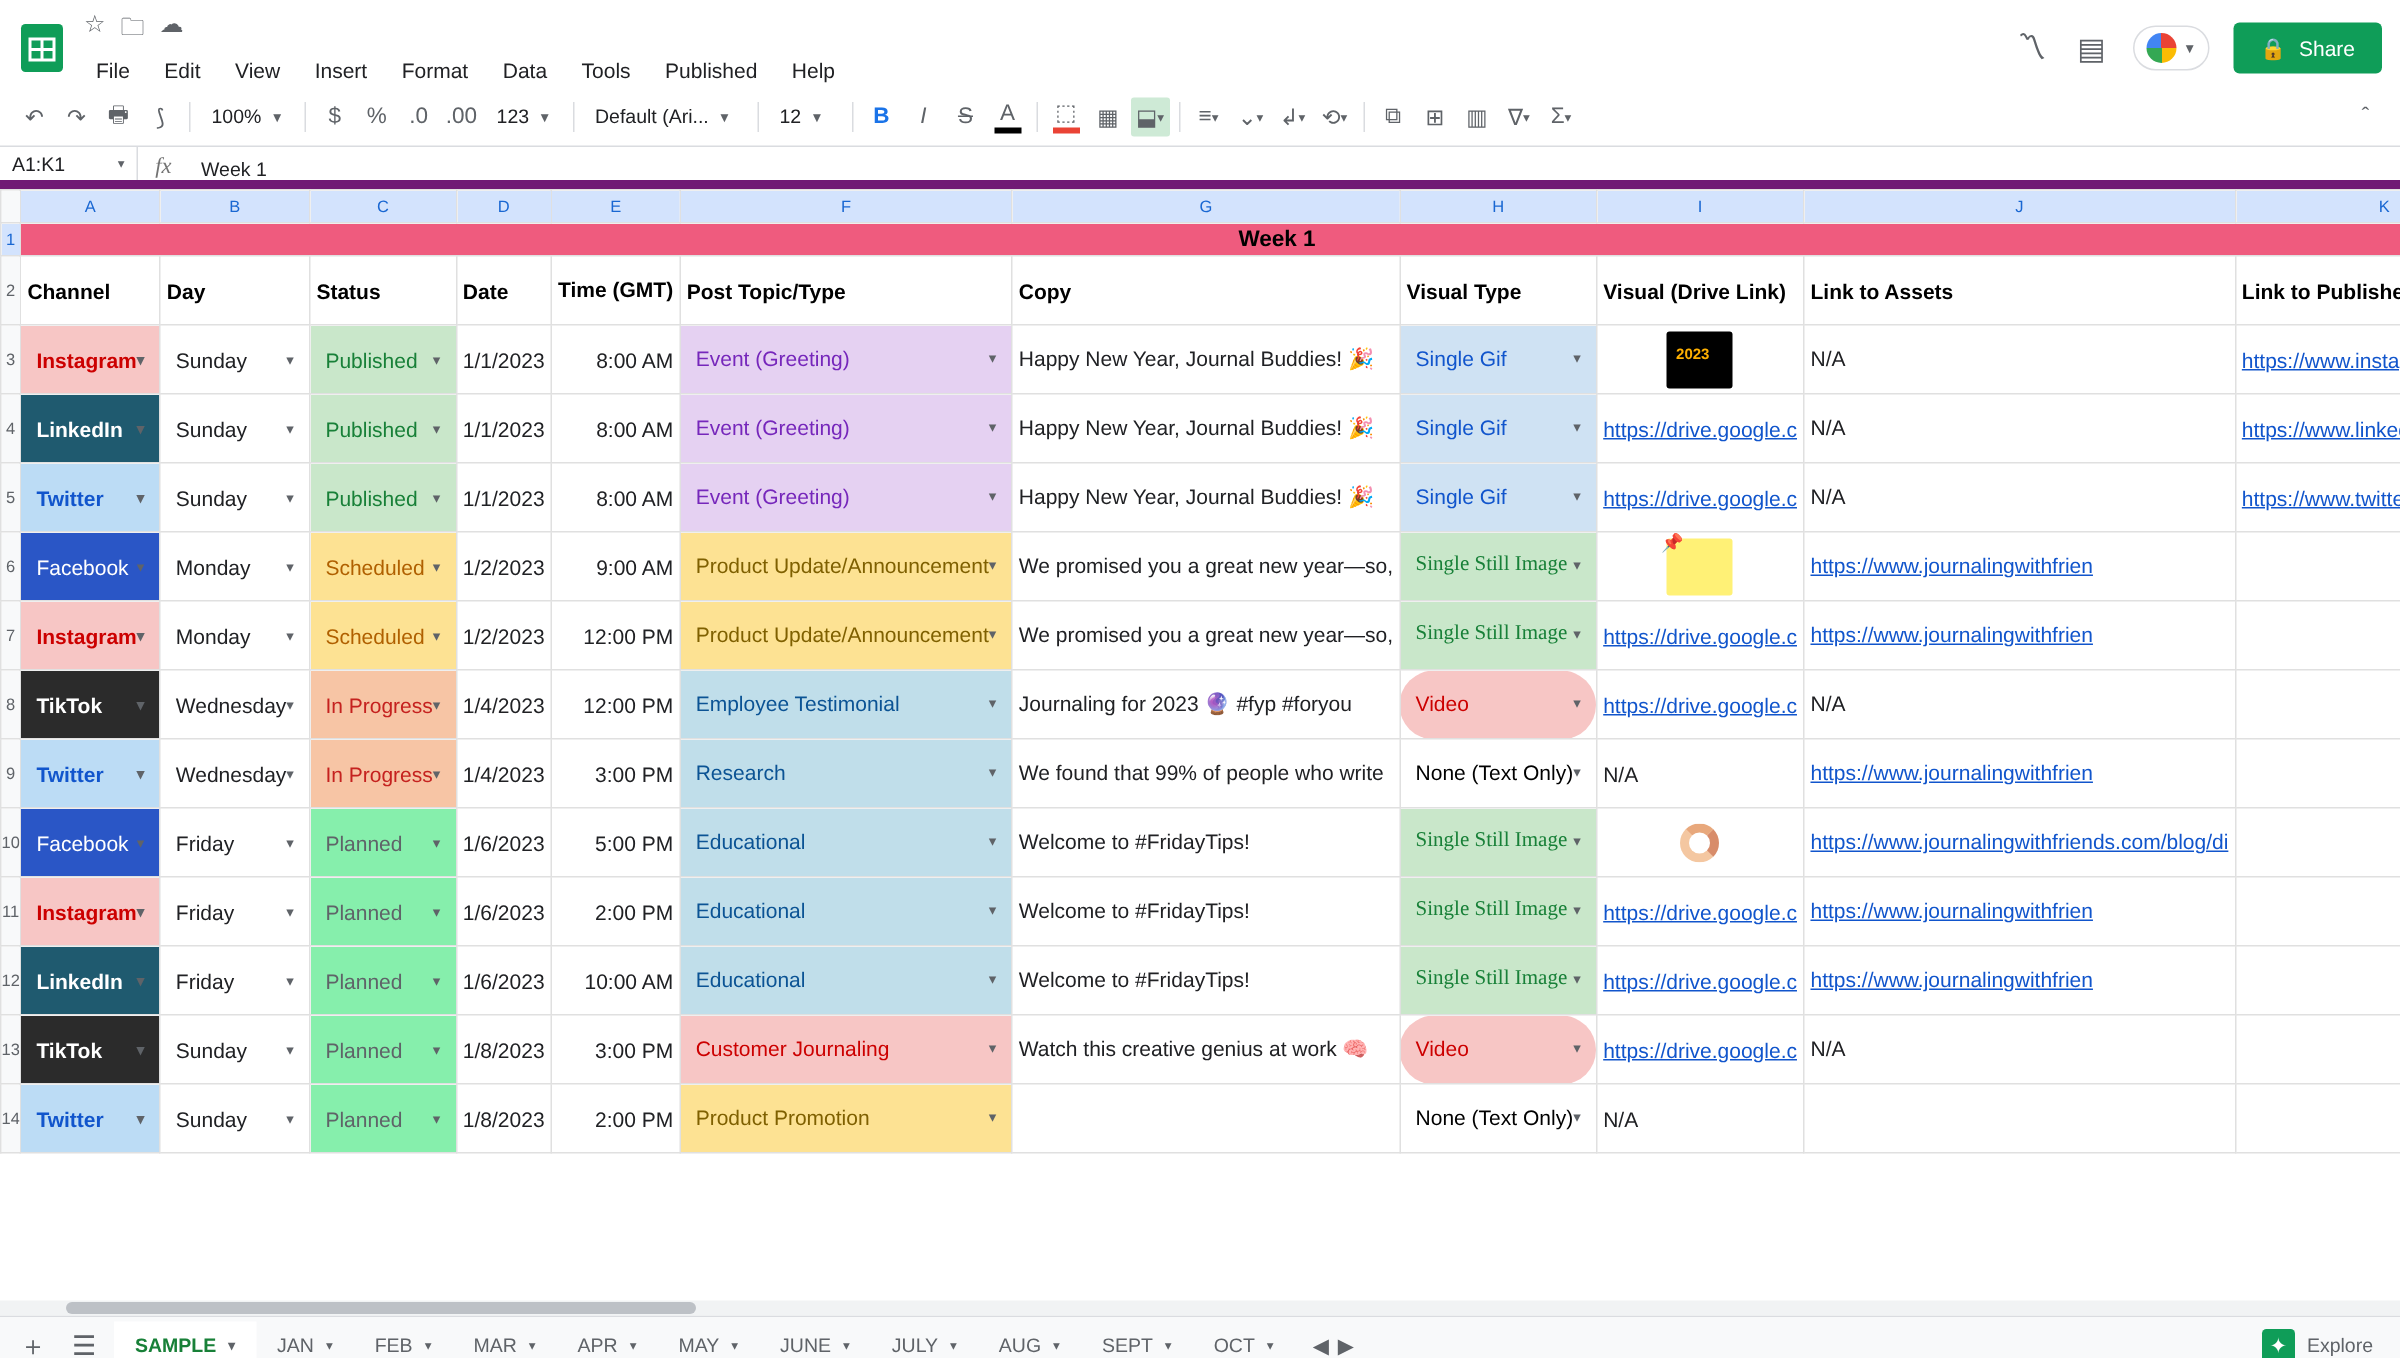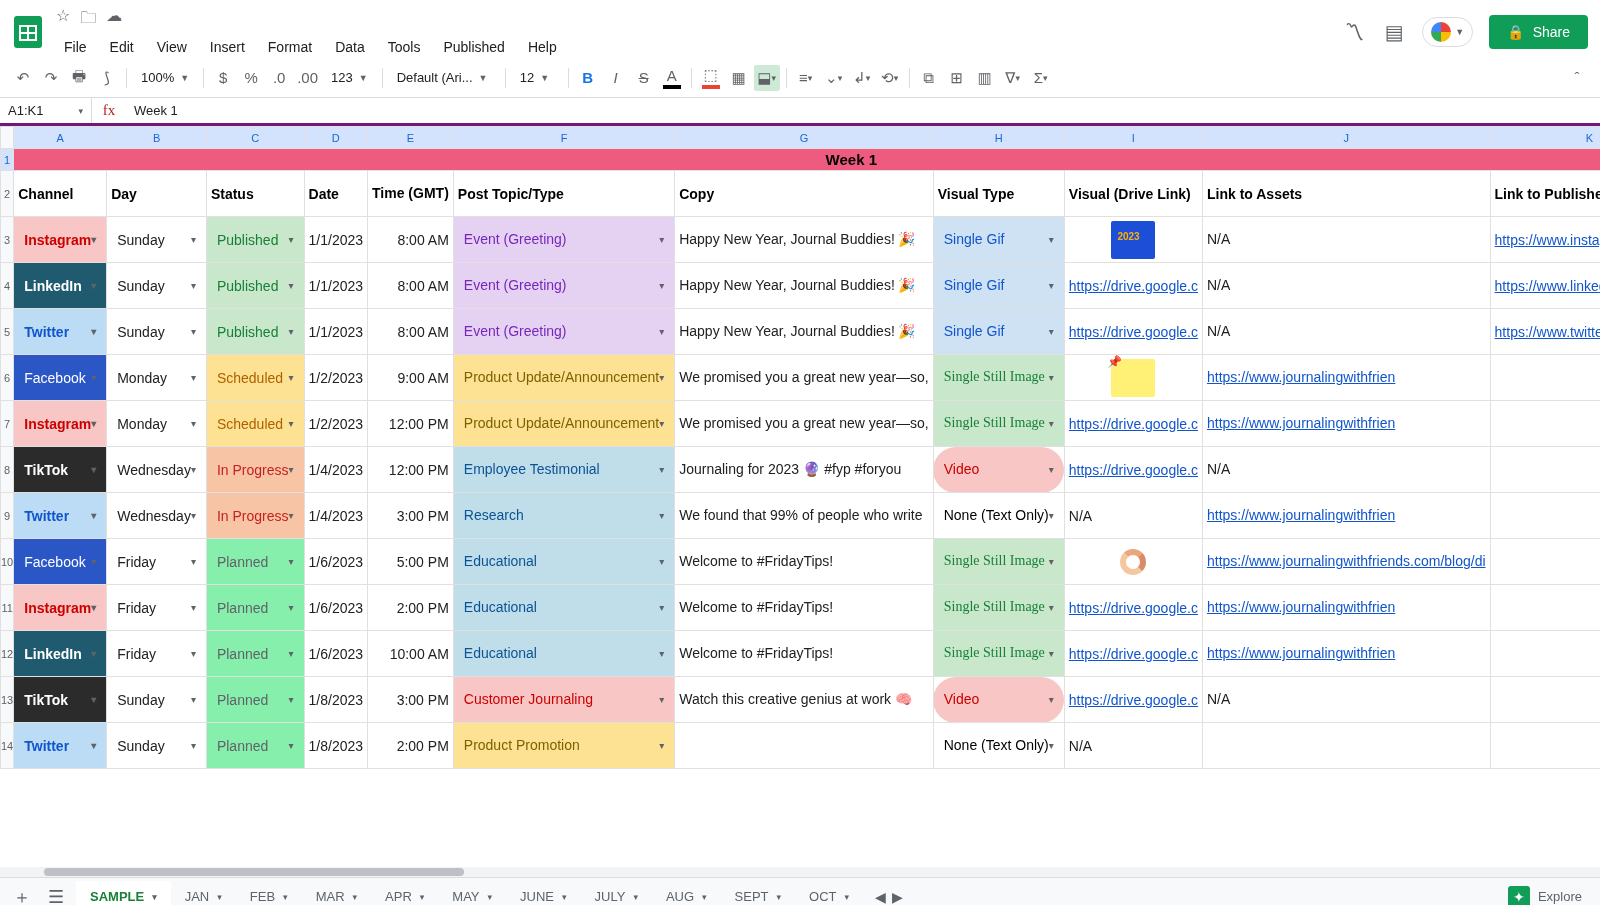--- a/index.html
+++ b/index.html
@@ -29,23 +29,23 @@
 .tb-select { display: flex; align-items: center; gap: 6px; padding: 0 8px; color: #202124; font-size: 13px; cursor: pointer; border-radius: 2px; height: 26px; }
 .caret { font-size: 9px; color: #5f6368; }
 .toolbar-spacer { flex: 1; }
 .bold { font-weight: bold; color: #1a73e8; }
 .strike { text-decoration: line-through; }
 .italic { font-style: italic; }
 .color-swatch { width: 18px; height: 4px; display: inline-block; }
 .text-color-btn { display: flex; flex-direction: column; align-items: center; gap: 1px; }
 
 
-.fxbar { display: flex; align-items: center; height: 28px; border-bottom: 3px solid #701a75; }
+.fxbar { display: flex; align-items: flex-end; height: 28px; border-bottom: 6px solid #701a75; }
 .namebox { width: 92px; padding: 0 8px; border-right: 1px solid #dadce0; font-size: 13px; color: #202124; display: flex; align-items: center; justify-content: space-between; height: 100%; }
-.fx-label { width: 34px; text-align: center; color: #b91c1c; font-family: serif; font-size: 15px; }
+.fx-label { width: 34px; text-align: center; color: #737373; font-style: italic; font-family: serif; font-size: 15px; }
 .fx-input { flex: 1; padding: 0 8px; font-size: 13px; }
 
 
 .grid-wrap { position: relative; height: calc(905px - 58px - 40px - 28px - 38px); overflow: auto; }
 .grid { border-collapse: collapse; table-layout: fixed; }
 .grid th, .grid td { border: 1px solid #e0e0e0; overflow: hidden; white-space: nowrap; vertical-align: middle; }
 .col-hdr { background: #f8f9fa; color: #5f6368; font-weight: normal; font-size: 11px; text-align: center; height: 22px; position: sticky; top: 0; z-index: 2; }
 .col-hdr.sel { background: #d3e3fd; color: #1967d2; }
 .row-hdr { background: #f8f9fa; color: #5f6368; font-weight: normal; font-size: 11px; text-align: center; width: 44px; position: sticky; left: 0; z-index: 1; }
 .row-hdr.sel { background: #d3e3fd; color: #1967d2; }
@@ -293,21 +293,21 @@
           </td>
           <td class="cell wrap">Happy New Year, Journal Buddies! 🎉</td>
           <td class="cell vt-gif wrap">
             <div class="dropdown-cell">
               <span>Single Gif</span>
               <span class="dd-arrow">▾</span>
             </div>
           </td>
           <td class="cell">
             <div class="thumb">
-              <div class="thumb-box" style="background:#1d4ed8;position:relative">
+              <div class="thumb-box" style="background:#000000;position:relative">
                 <span style="position:absolute;left:6px;top:10px;font-size:10px;color:#ffb000;font-weight:bold">2023</span>
               </div>
             </div>
           </td>
           <td class="cell wrap">N/A</td>
           <td class="cell"><span class="link">https://www.instagram.com/lin</span></td>
         </tr>
         <tr>
           <th class="row-hdr">4</th>
           <td class="cell ch-linkedin">

